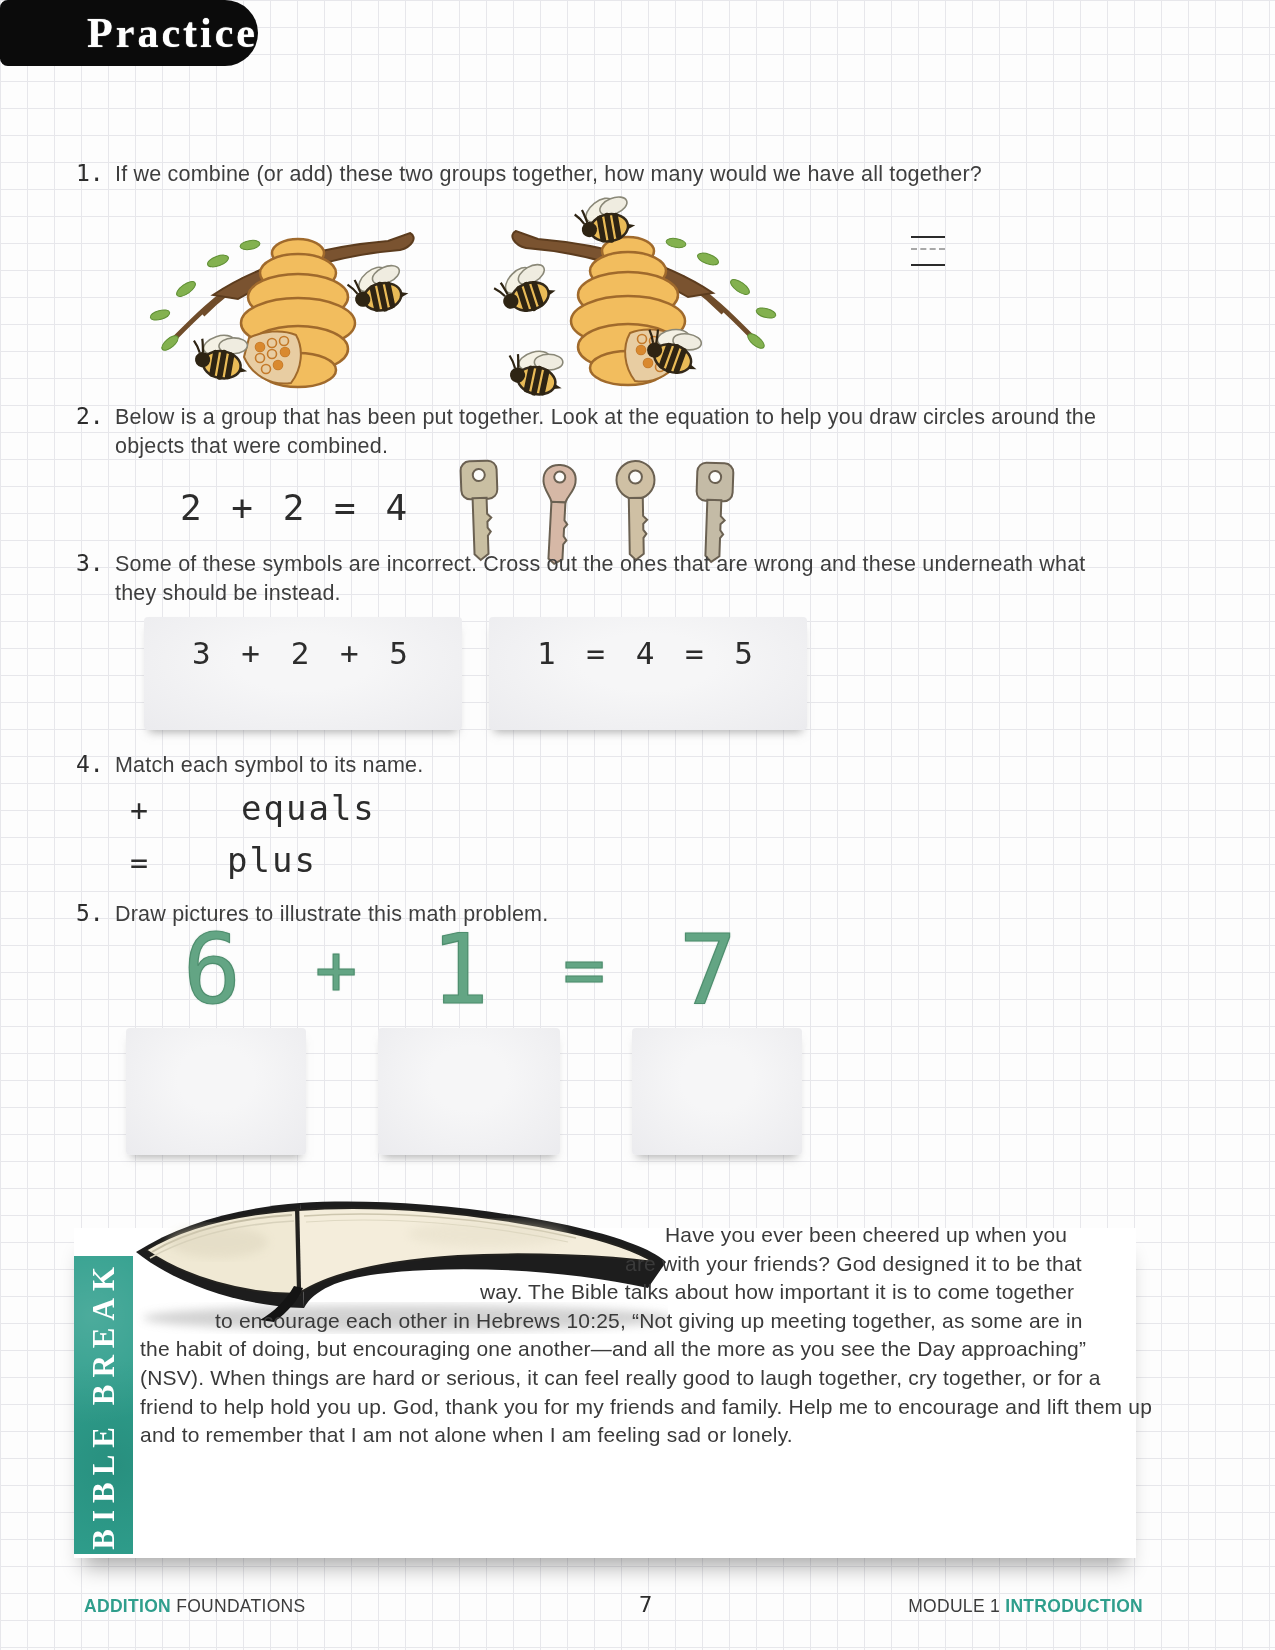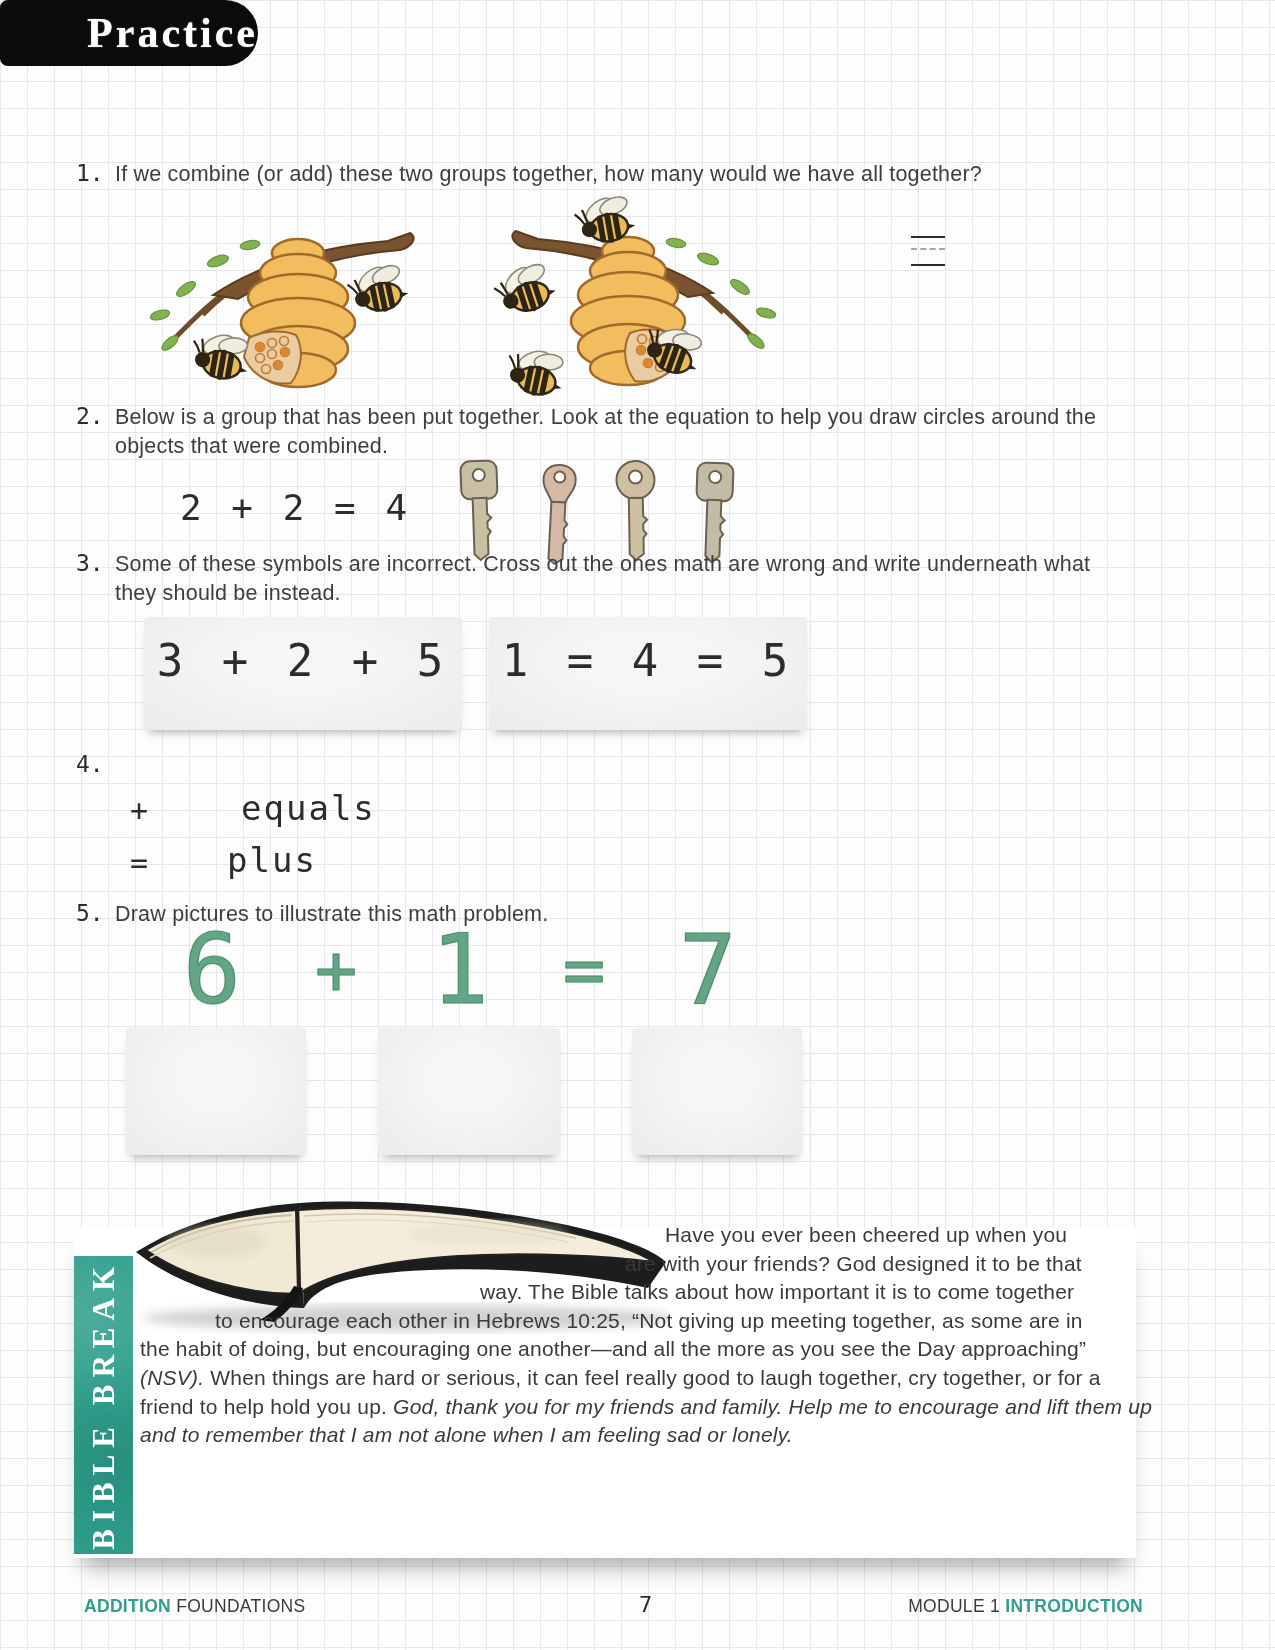--- a/index.html
+++ b/index.html
@@ -50,21 +50,21 @@
   .key.k3{color:#cfc0a4;transform:rotate(-1deg);}
   .key.k4{color:#c4bba6;transform:rotate(2deg) translateY(2px);}
   
   .wbox{
     position:absolute;border-radius:4px;
     background:radial-gradient(ellipse at 50% 40%,#f6f6f7 30%,#ebebee 100%);
     box-shadow:0 7px 9px -5px rgba(110,110,110,.55);
   }
   .box-eq{
     position:absolute;width:100%;text-align:center;top:18px;
-    font-size:44px;letter-spacing:6px;
+    font-size:31px;letter-spacing:6px;
   }
   .exbox1{left:144px;top:617px;width:318px;height:113px;}
   .exbox2{left:489px;top:617px;width:318px;height:113px;}
   .draw1{left:126px;top:1028px;width:180px;height:127px;}
   .draw2{left:378px;top:1028px;width:182px;height:127px;}
   .draw3{left:632px;top:1028px;width:170px;height:127px;}
   
   .msym{position:absolute;font-size:30px;}
   .mname{position:absolute;font-size:34px;letter-spacing:2px;}
   
@@ -89,21 +89,21 @@
     display:flex;align-items:center;justify-content:center;
   }
   .bible-banner span{
     writing-mode:vertical-rl;transform:rotate(180deg);
     color:#fff;font-family:"Liberation Serif",serif;font-weight:bold;
     font-size:31px;letter-spacing:7px;white-space:nowrap;
   }
   .book{position:absolute;left:128px;top:1190px;width:540px;height:145px;z-index:2;}
   .bible-text{position:absolute;left:140px;top:1221px;width:975px;z-index:2;}
   .bline{height:28.6px;line-height:28.6px;font-size:21px;color:#3a3a3a;white-space:nowrap;letter-spacing:.2px;}
-  .it{font-style:italic;}
+  .it{}
   .ind1{padding-left:525px;}
   .ind2{padding-left:485px;}
   .ind3{padding-left:340px;}
   .ind4{padding-left:75px;}
   .ind0{padding-left:0;}
   
   .footer{position:absolute;left:8px;top:1592px;width:1275px;height:30px;font-size:17.5px;color:#3c3c3c;}
   .footer .fl{position:absolute;left:76px;top:4px;letter-spacing:.3px;}
   .footer .fc{position:absolute;left:50%;transform:translateX(-50%);top:0;font-size:22px;}
   .footer .fr{position:absolute;right:140px;top:4px;letter-spacing:.3px;}
@@ -234,32 +234,33 @@
     <svg class="key k3" viewBox="0 0 56 104">
         <use href="#key-round"></use>
       </svg>
     <svg class="key k4" viewBox="0 0 56 104">
         <use href="#key-square"></use>
       </svg>
   </div>
 
   <div class="q" style="left:76px;top:550px;width:1030px;">
     <div class="q-num hand">3.</div>
-    <div class="q-text">Some of these symbols are incorrect. Cross out the ones math are wrong and write underneath what they should be instead.</div>
+    <div class="q-text">Some of these symbols are incorrect. Cross out the ones that are wrong and these underneath what they should be instead.</div>
   </div>
 
   <div class="wbox exbox1">
     <div class="box-eq hand">3 + 2 + 5</div>
   </div>
   <div class="wbox exbox2">
     <div class="box-eq hand">1 = 4 = 5</div>
   </div>
 
   <div class="q" style="left:76px;top:751px;width:800px;">
     <div class="q-num hand">4.</div>
+    <div class="q-text">Match each symbol to its name.</div>
   </div>
 
   <div class="msym hand" style="left:130px;top:793px;">+</div>
   <div class="mname hand" style="left:227px;top:788px;margin-left:14px;">equals</div>
   <div class="msym hand" style="left:130px;top:845px;">=</div>
   <div class="mname hand" style="left:227px;top:840px;">plus</div>
 
   <div class="q" style="left:76px;top:900px;width:800px;">
     <div class="q-num hand">5.</div>
     <div class="q-text">Draw pictures to illustrate this math problem.</div>

